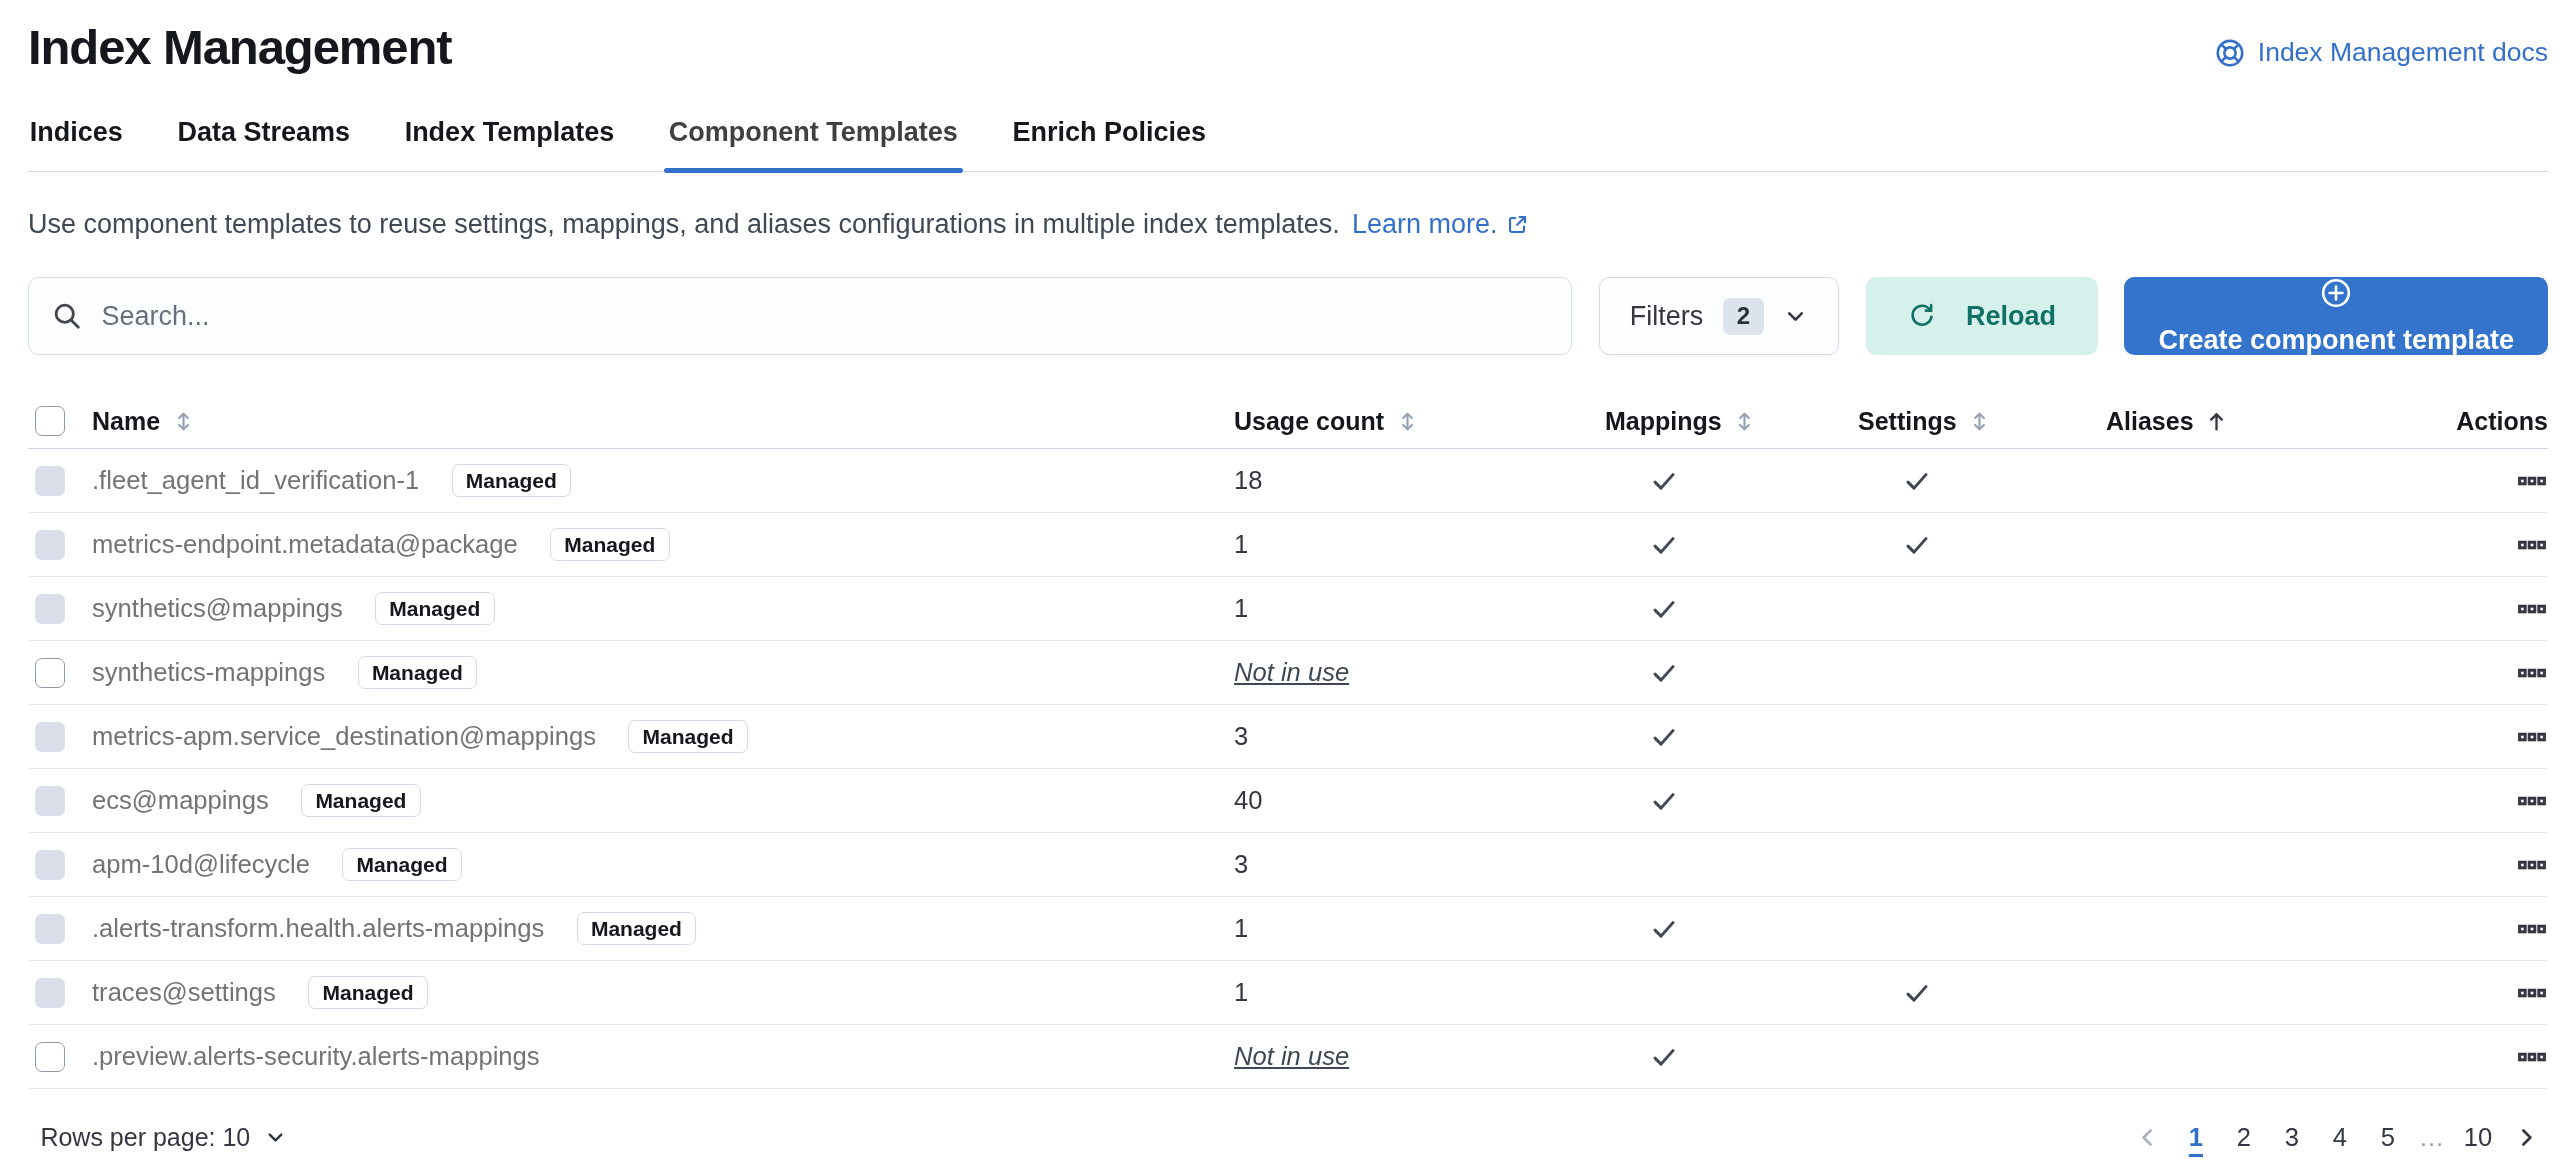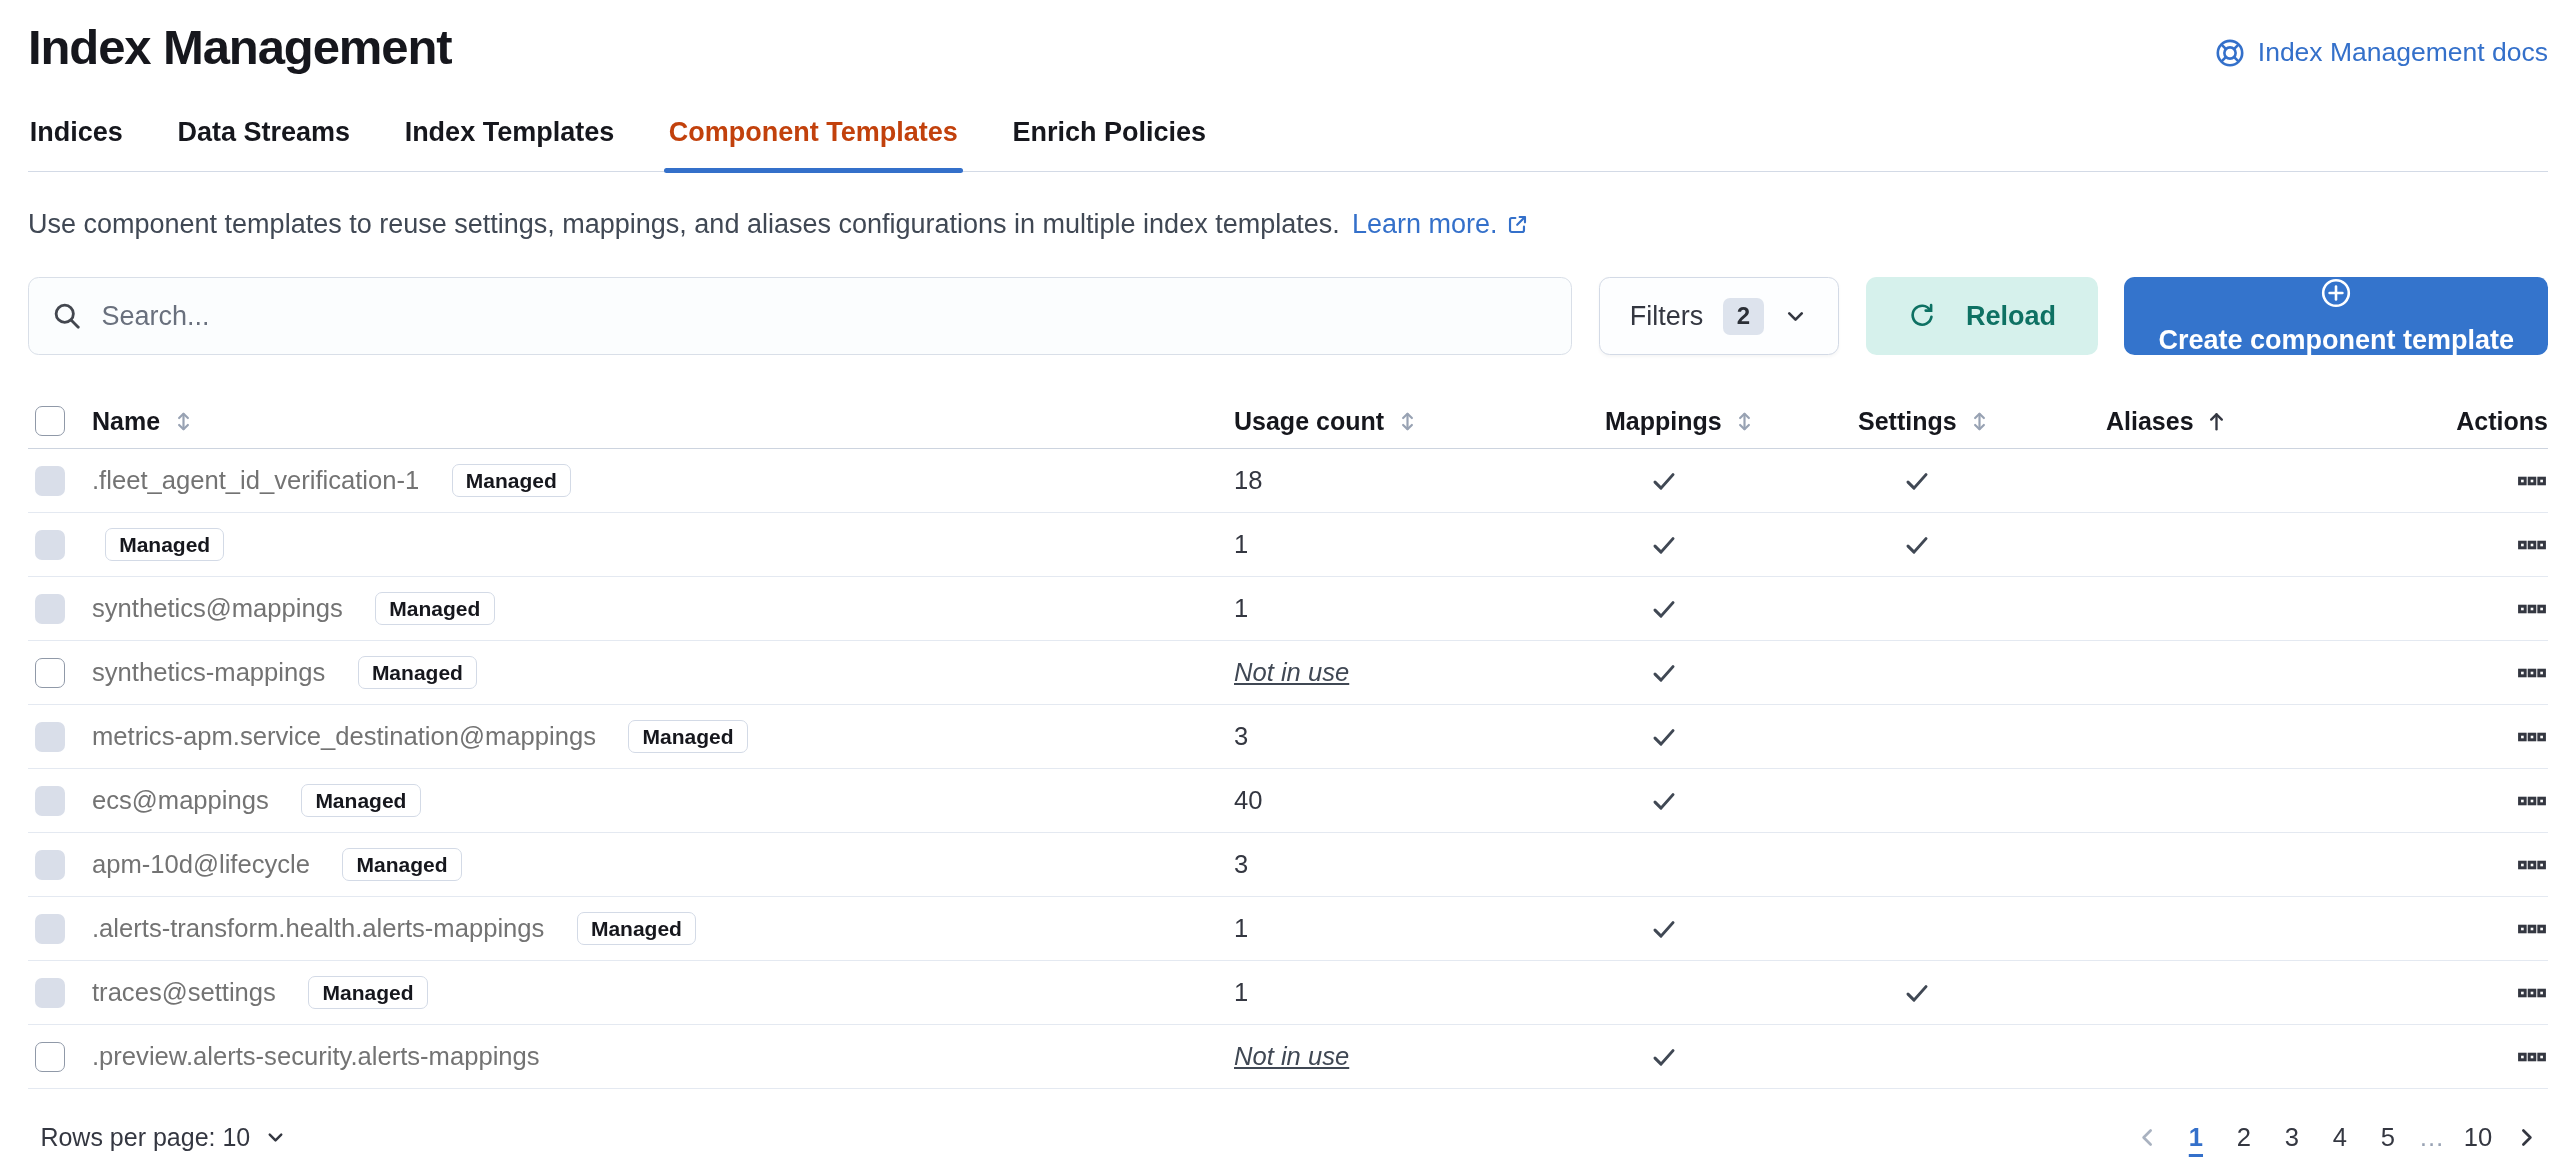--- a/index.html
+++ b/index.html
@@ -9,21 +9,21 @@
   .page { padding: 0 28px; }
 
   
   .topbar { display: flex; justify-content: space-between; align-items: flex-start; padding-top: 17.7px; }
   .page-title { font-size: 49px; font-weight: 700; color: #16171D; letter-spacing: -1.1px; line-height: 1.2; }
   .docs-link { display: inline-flex; align-items: center; gap: 12.4px; color: #3470CA; font-size: 26.5px; font-weight: 500; margin-top: 19.4px; cursor: pointer; }
 
   
   .tabs { display: flex; gap: 51px; margin-top: 25px; border-bottom: 1.8px solid #D3DAE6; }
   .tab { font-size: 27px; font-weight: 700; color: #16171D; padding: 16px 1.8px 23px; position: relative; cursor: pointer; white-space: nowrap; }
-  .tab.active { color: #c2410c; }
+  .tab.active { color: #404040; }
   .tab.active::after { content: ""; position: absolute; left: -3.5px; right: -3.5px; bottom: -1.8px; height: 5.3px; background: #3470CA; border-radius: 2.6px; }
 
   
   .desc { margin-top: 37px; font-size: 27px; color: #404854; display: flex; align-items: center; gap: 8.8px; }
   .learn-more { color: #3470CA; font-weight: 500; display: inline-flex; align-items: center; gap: 8.8px; cursor: pointer; margin-left: 3.5px; }
 
   
   .toolbar { display: flex; gap: 26.5px; margin-top: 37px; }
   .search-box { flex: 1; height: 78px; border: 1.8px solid #D9DFE8; border-radius: 10.6px; background: #FBFDFE; display: flex; align-items: center; padding: 0 23px; gap: 19.4px; }
   .search-box input { border: none; outline: none; background: transparent; font-size: 27px; color: #343741; flex: 1; font-family: inherit; }
@@ -243,20 +243,21 @@
         </svg>
       </span>
     </div>
   </div>
 
   <div class="gridrow row">
     <div>
             <div class="cb disabled"></div>
           </div>
     <div class="name-cell">
+      <a class="name-link">metrics-endpoint.metadata@package</a>
       <span class="badge-managed">Managed</span>
     </div>
     <div><span class="usage">1</span></div>
     <div class="check-cell">
       <svg class="chk" width="30" height="30" viewBox="0 0 16 16" fill="none" stroke="#404854" stroke-width="1.6" stroke-linecap="round" stroke-linejoin="round">
         <polyline points="3.2,8.6 6.4,11.8 12.8,4.6"></polyline>
       </svg>
     </div>
     <div class="check-cell">
       <svg class="chk" width="30" height="30" viewBox="0 0 16 16" fill="none" stroke="#404854" stroke-width="1.6" stroke-linecap="round" stroke-linejoin="round">

